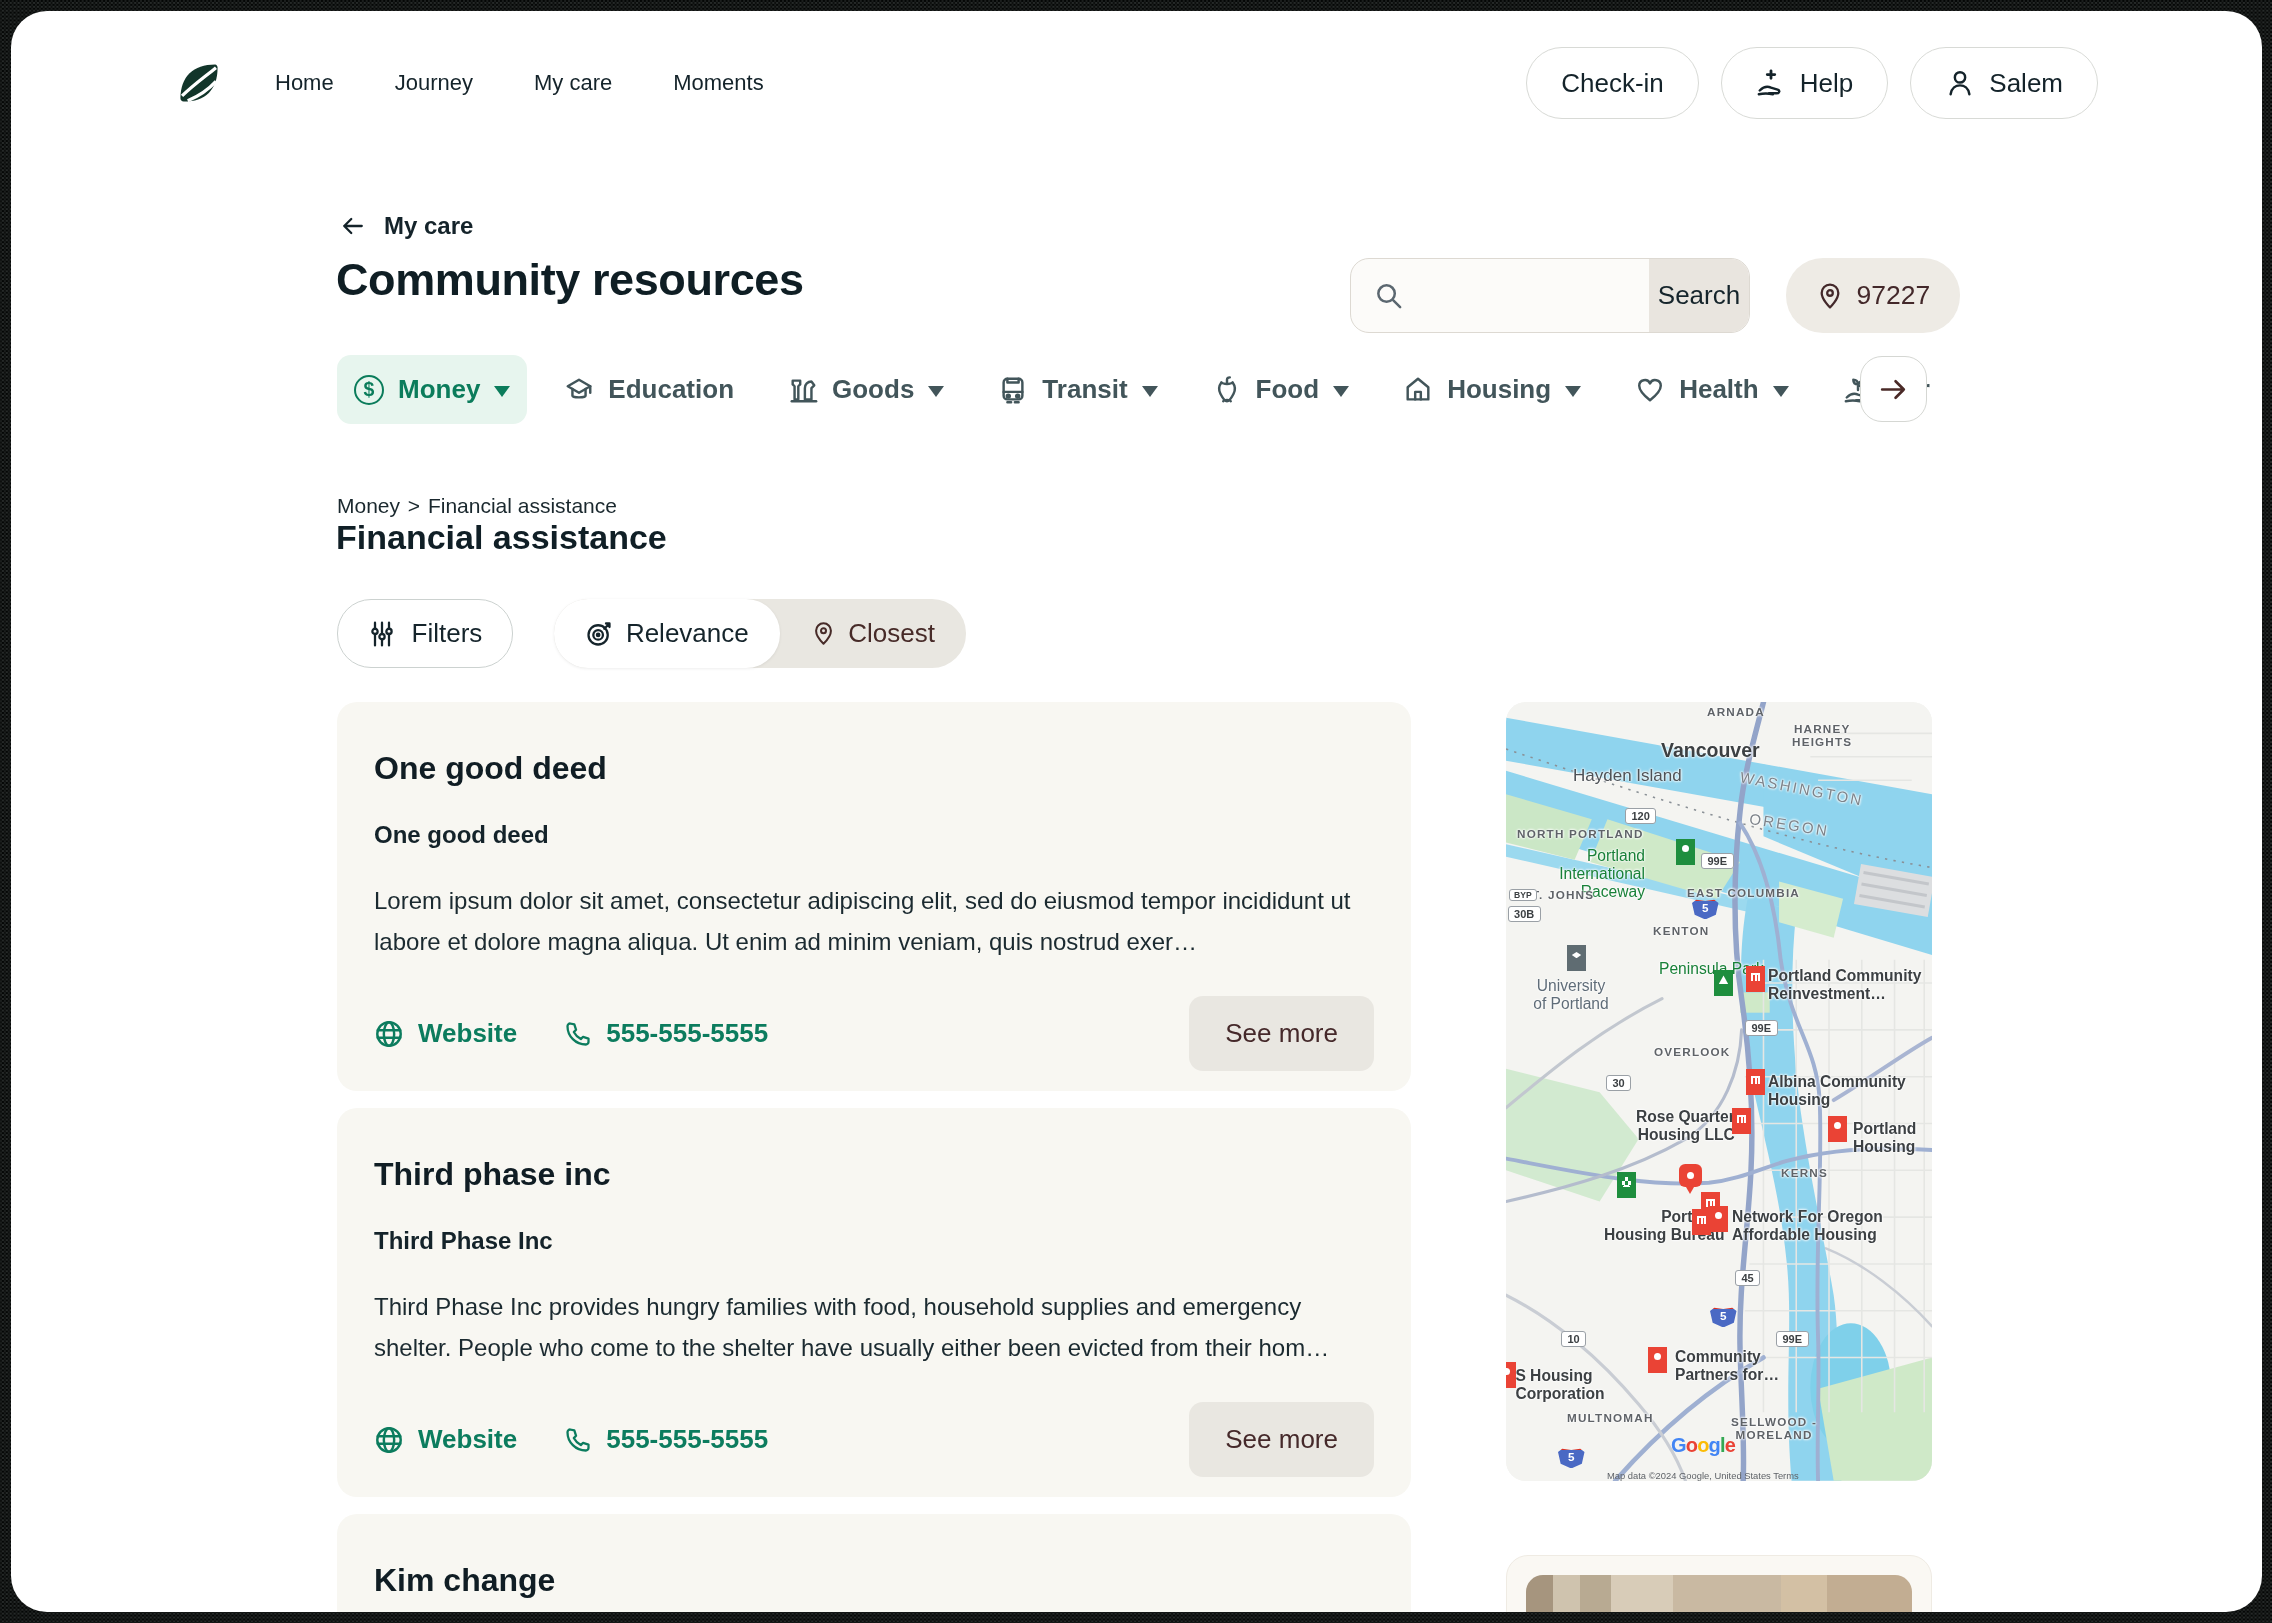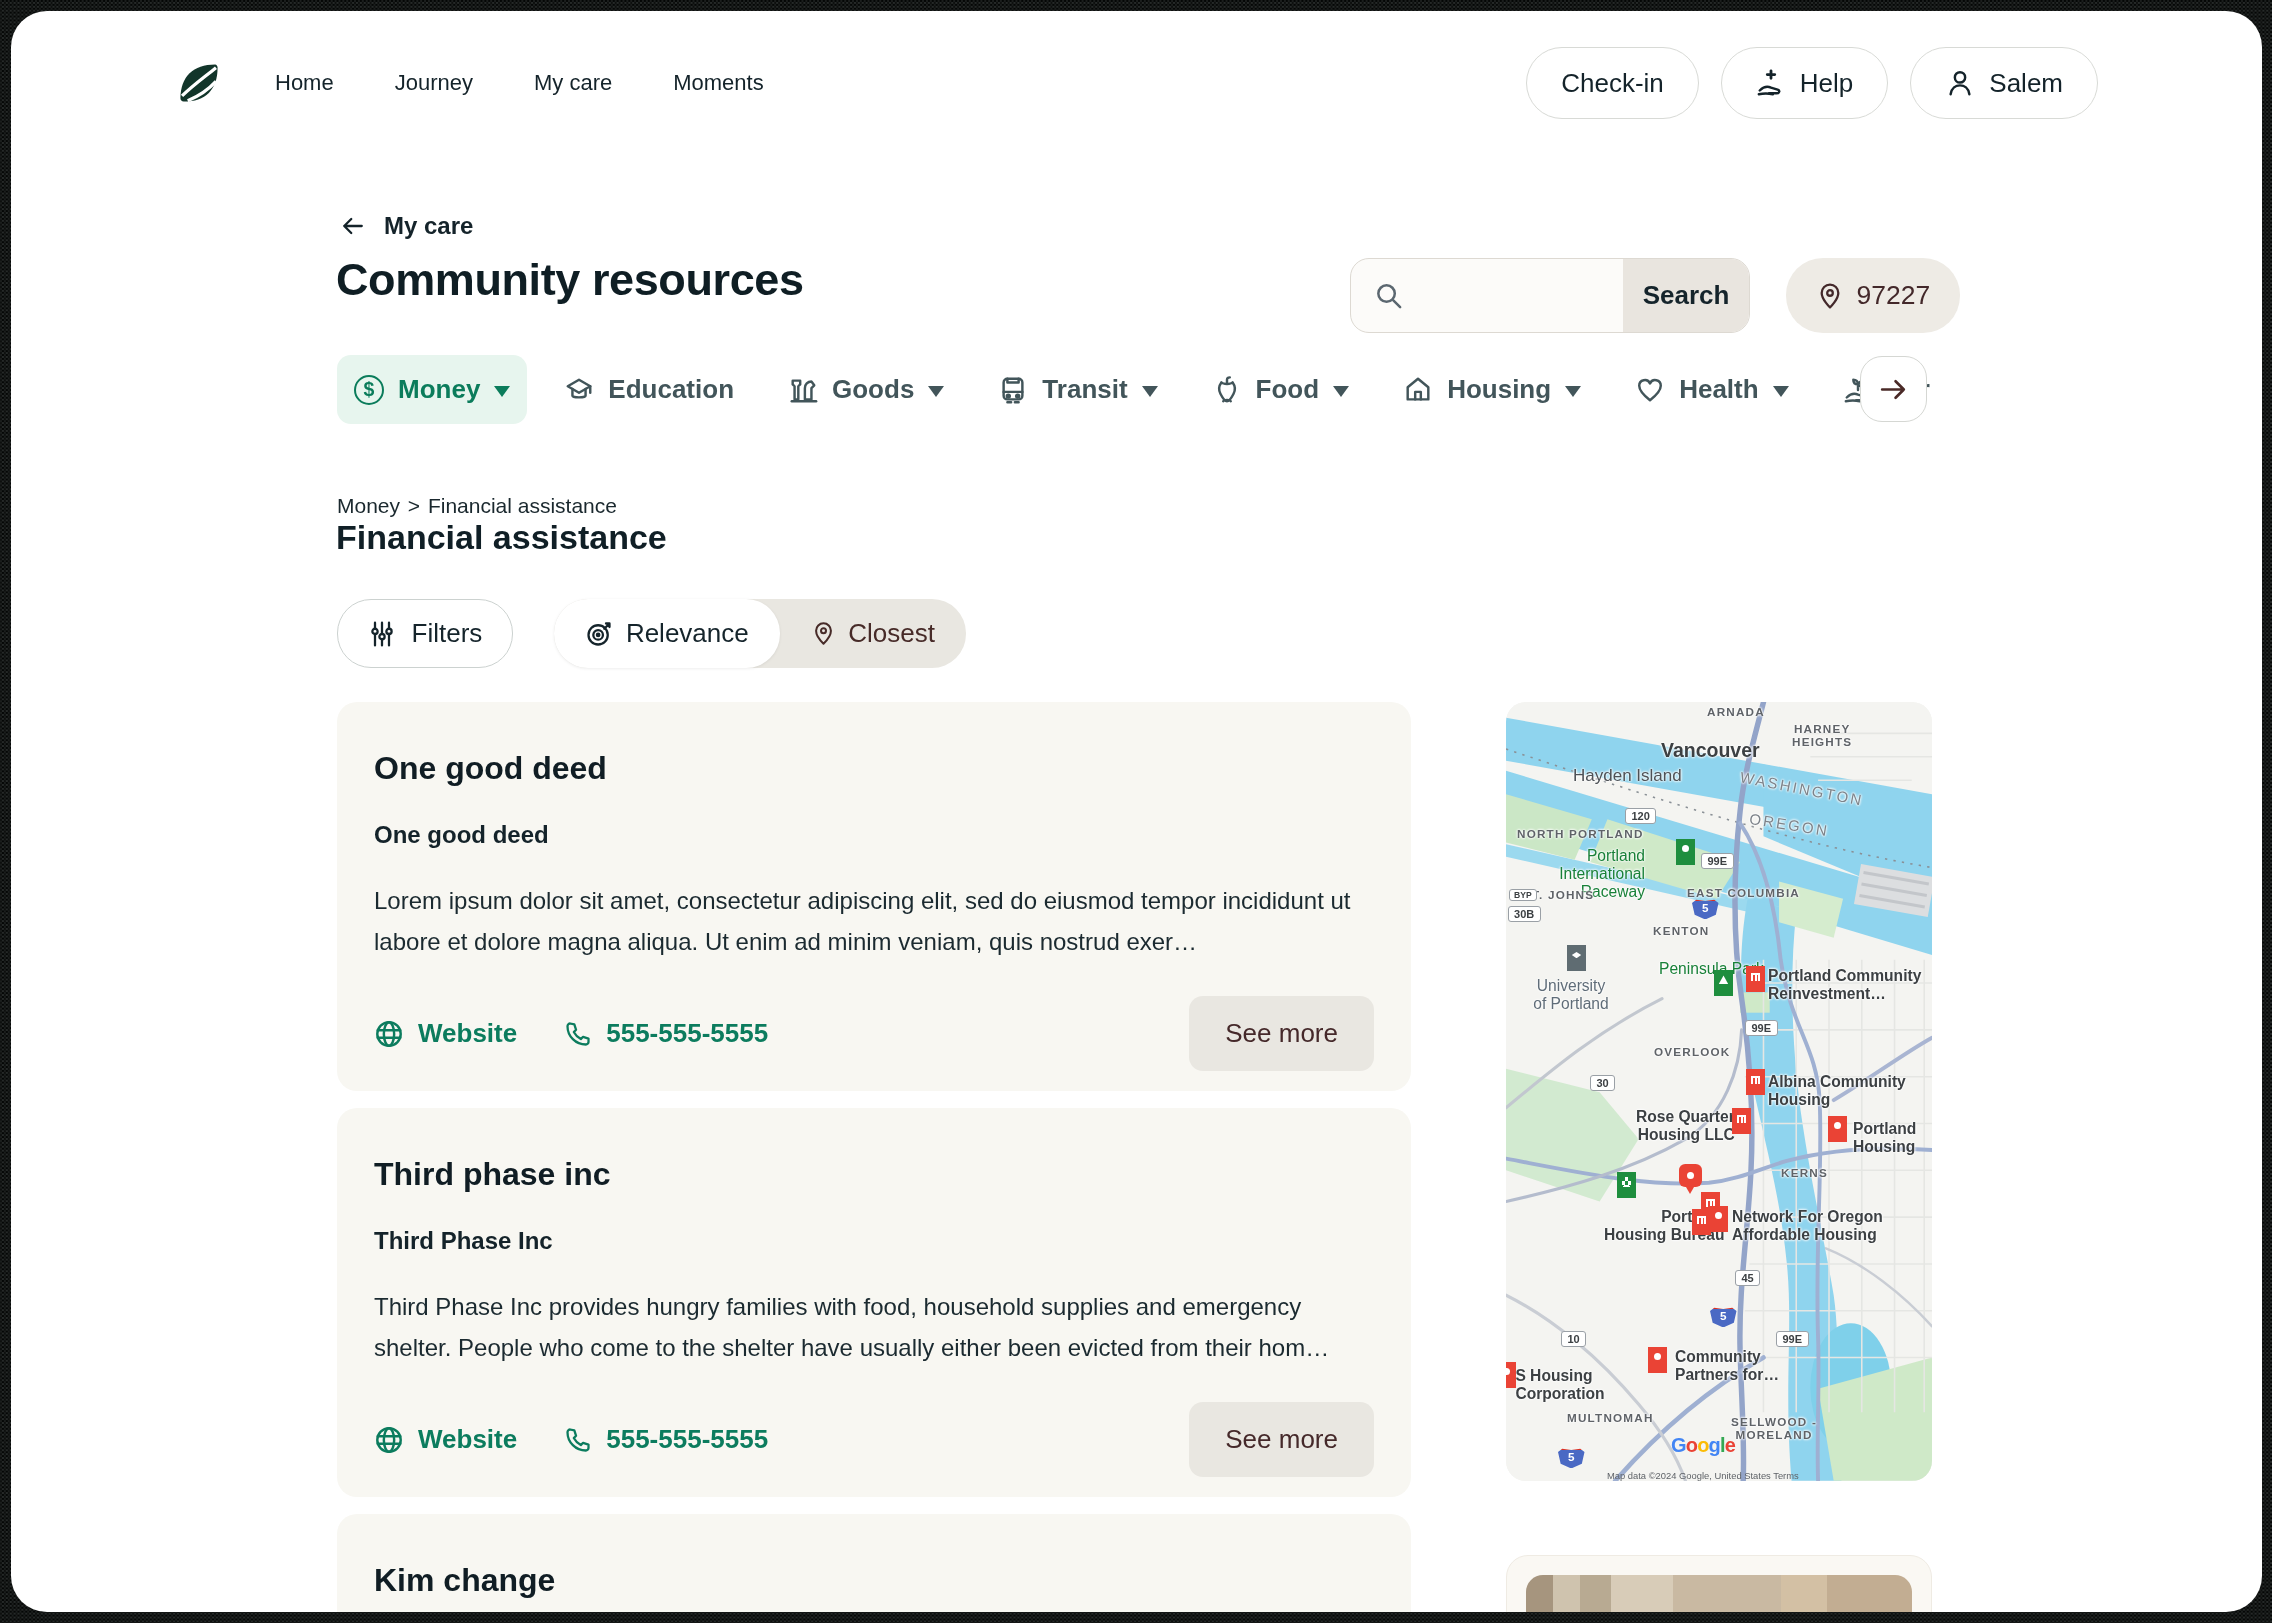--- a/index.html
+++ b/index.html
@@ -24,21 +24,21 @@
 
   
   .back-row{position:absolute;top:201px;left:328px;display:flex;align-items:center;gap:17px;cursor:pointer}
   .back-row .lbl{font-size:24px;font-weight:600;color:#14232a}
   h1.page-title{position:absolute;top:243px;left:325px;margin:0;font-size:45px;font-weight:700;color:#0f1e24;letter-spacing:-0.4px}
 
   .search-row{position:absolute;top:247px;left:1339px;display:flex;gap:36px;height:75px;align-items:center}
   .search-box{display:flex;height:75px;width:400px;border-radius:19px;overflow:hidden;border:1.6px solid #ddd9d2;box-sizing:border-box;background:#fcfbf9}
   .search-input-wrap{display:flex;align-items:center;gap:6.2px;padding-left:22px;flex:1}
   .search-input{border:none;outline:none;background:transparent;font-size:25px;width:179px;color:#14232a;font-family:inherit}
-  .search-btn{width:126px;background:#e9e5df;border:none;font-size:26px;font-weight:700;color:#15242b;cursor:pointer;font-family:inherit}
+  .search-btn{width:100px;background:#e9e5df;border:none;font-size:26px;font-weight:400;color:#15242b;cursor:pointer;font-family:inherit}
   .zip-pill{height:75px;background:#eeebe5;border-radius:37px;display:flex;align-items:center;gap:12.5px;padding:0 30px;cursor:pointer}
   .zip-pill .zip{font-size:26.5px;font-weight:500;color:#43282a}
 
   
   .chips-clip{position:absolute;top:344px;left:326px;width:1594px;height:70px;overflow:hidden;white-space:nowrap}
   .chips{display:flex;gap:20px;align-items:center}
   .chip{height:69px;display:inline-flex;align-items:center;gap:14px;padding:0 17px;border-radius:14px;
     font-size:26px;font-weight:700;color:#42555a;cursor:pointer;flex:0 0 auto}
   .chip.selected{background:#e7f5ee;color:#0b7c5b;font-weight:700}
   .caret{width:0;height:0;border-left:8.6px solid transparent;border-right:8.6px solid transparent;border-top:11px solid currentColor;margin-top:3.1px}
@@ -422,21 +422,21 @@
     <span class="mlabel site" style="left:9.4px;top:665px">S Housing
 Corporation</span>
     <span class="mlabel area" style="left:61px;top:709px">MULTNOMAH</span>
     <span class="mlabel area" style="left:225px;top:713px">SELLWOOD -
 MORELAND</span>
 
     <span class="shield" style="left:119px;top:106px">120</span>
     <span class="shield" style="left:195px;top:151px">99E</span>
     <span class="shield" style="left:3.1px;top:187px;font-size:8.6px;padding:0 3.9px">BYP</span>
     <span class="shield" style="left:1.6px;top:204px">30B</span>
-    <span class="shield" style="left:84px;top:373px">30</span>
+    <span class="shield" style="left:100px;top:373px">30</span>
     <span class="shield" style="left:229px;top:568px">45</span>
     <span class="shield" style="left:239px;top:318px">99E</span>
     <span class="shield" style="left:270px;top:629px">99E</span>
     <span class="shield" style="left:55px;top:629px">10</span>
     <span class="i5" style="left:186px;top:194px">5</span>
     <span class="i5" style="left:204px;top:602px">5</span>
     <span class="i5" style="left:52px;top:743px">5</span>
 
     <div class="pin green" style="left:170px;top:137px">
         <span class="dot"></span>

